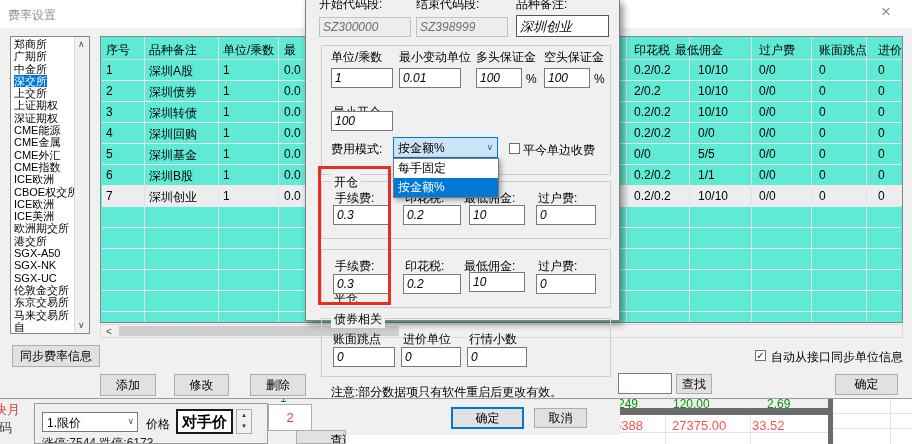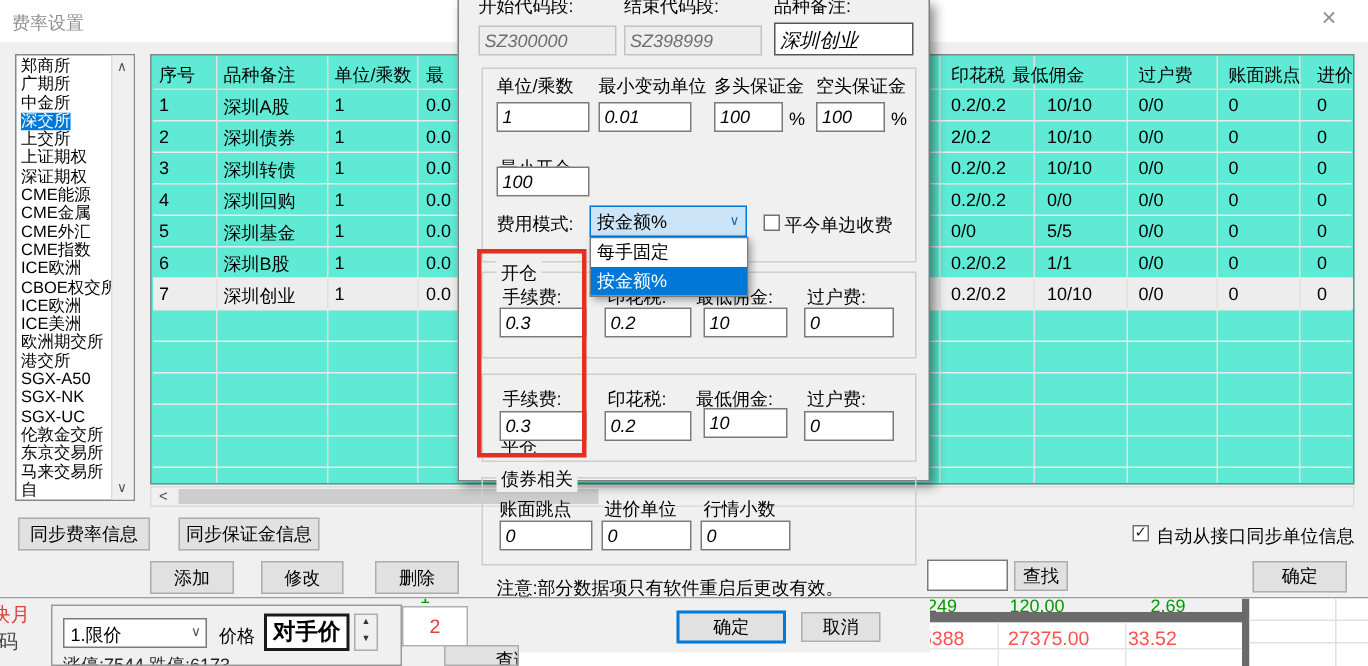--- a/index.html
+++ b/index.html
@@ -161,21 +161,20 @@
       <div class="cell" style="left: 718px; top: 152px;">0</div>
       <div class="cell" style="left: 777px; top: 152px;">0</div>
     </div>
 
   <div class="abs" style="left:100px;top:324px;width:803px;height:14px;background:#f0f0f0;border:1px solid #dcdcdc;box-sizing:border-box;">
     <div class="arrow" style="position:absolute;left:5px;top:2px;font-size:10px;">&lt;</div>
     <div class="abs" style="left:18px;top:1px;width:280px;height:10px;background:#cdcdcd;"></div>
   </div>
 
   <div class="btn" style="left:12px;top:345px;width:88px;height:22px;">同步费率信息</div>
-  <div class="btn" style="left:119px;top:345px;width:94px;height:22px;">同步保证金信息</div>
   <div class="btn" style="left:100px;top:374px;width:56px;height:22px;">添加</div>
   <div class="btn" style="left:174px;top:374px;width:55px;height:22px;">修改</div>
   <div class="btn" style="left:250px;top:374px;width:56px;height:22px;">删除</div>
 
   <input class="inp" style="left: 618px; top: 373px; width: 54px; height: 21px;" value="">
   <div class="btn" style="left:676px;top:374px;width:36px;height:20px;">查找</div>
   <div class="btn" style="left:835px;top:374px;width:63px;height:21px;">确定</div>
 
   <div class="chk" style="left:755px;top:350px;">✓</div>
   <div class="lbl" style="left:771px;top:349px;">自动从接口同步单位信息</div>

